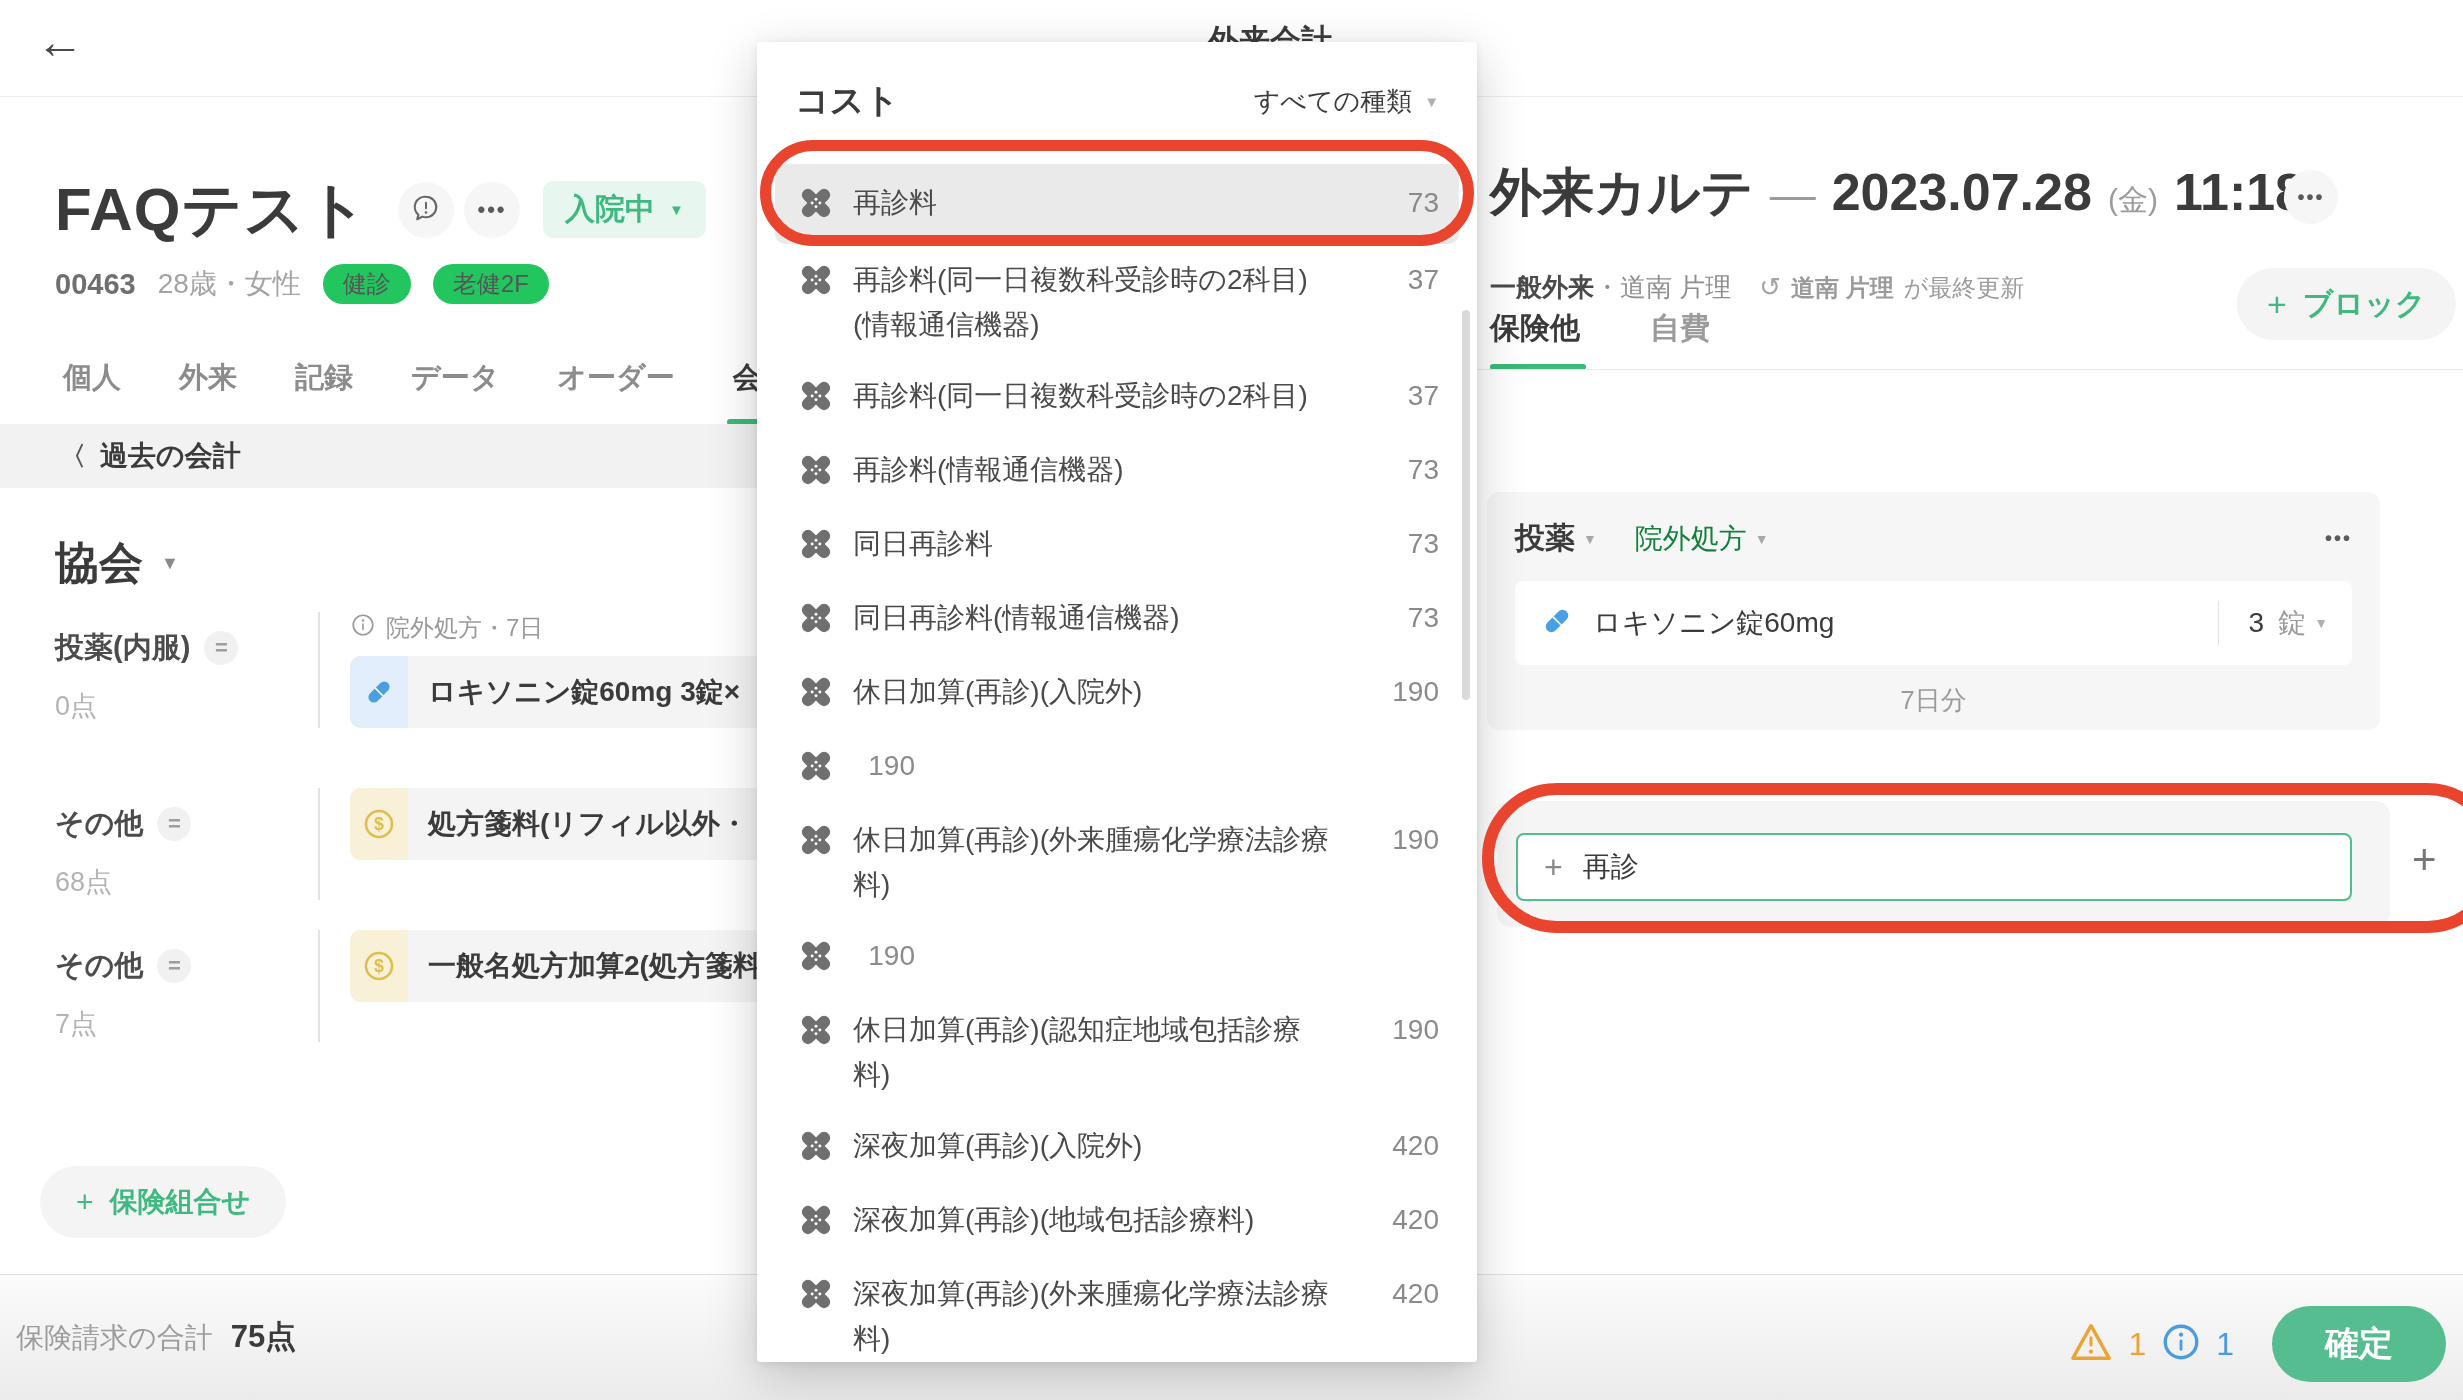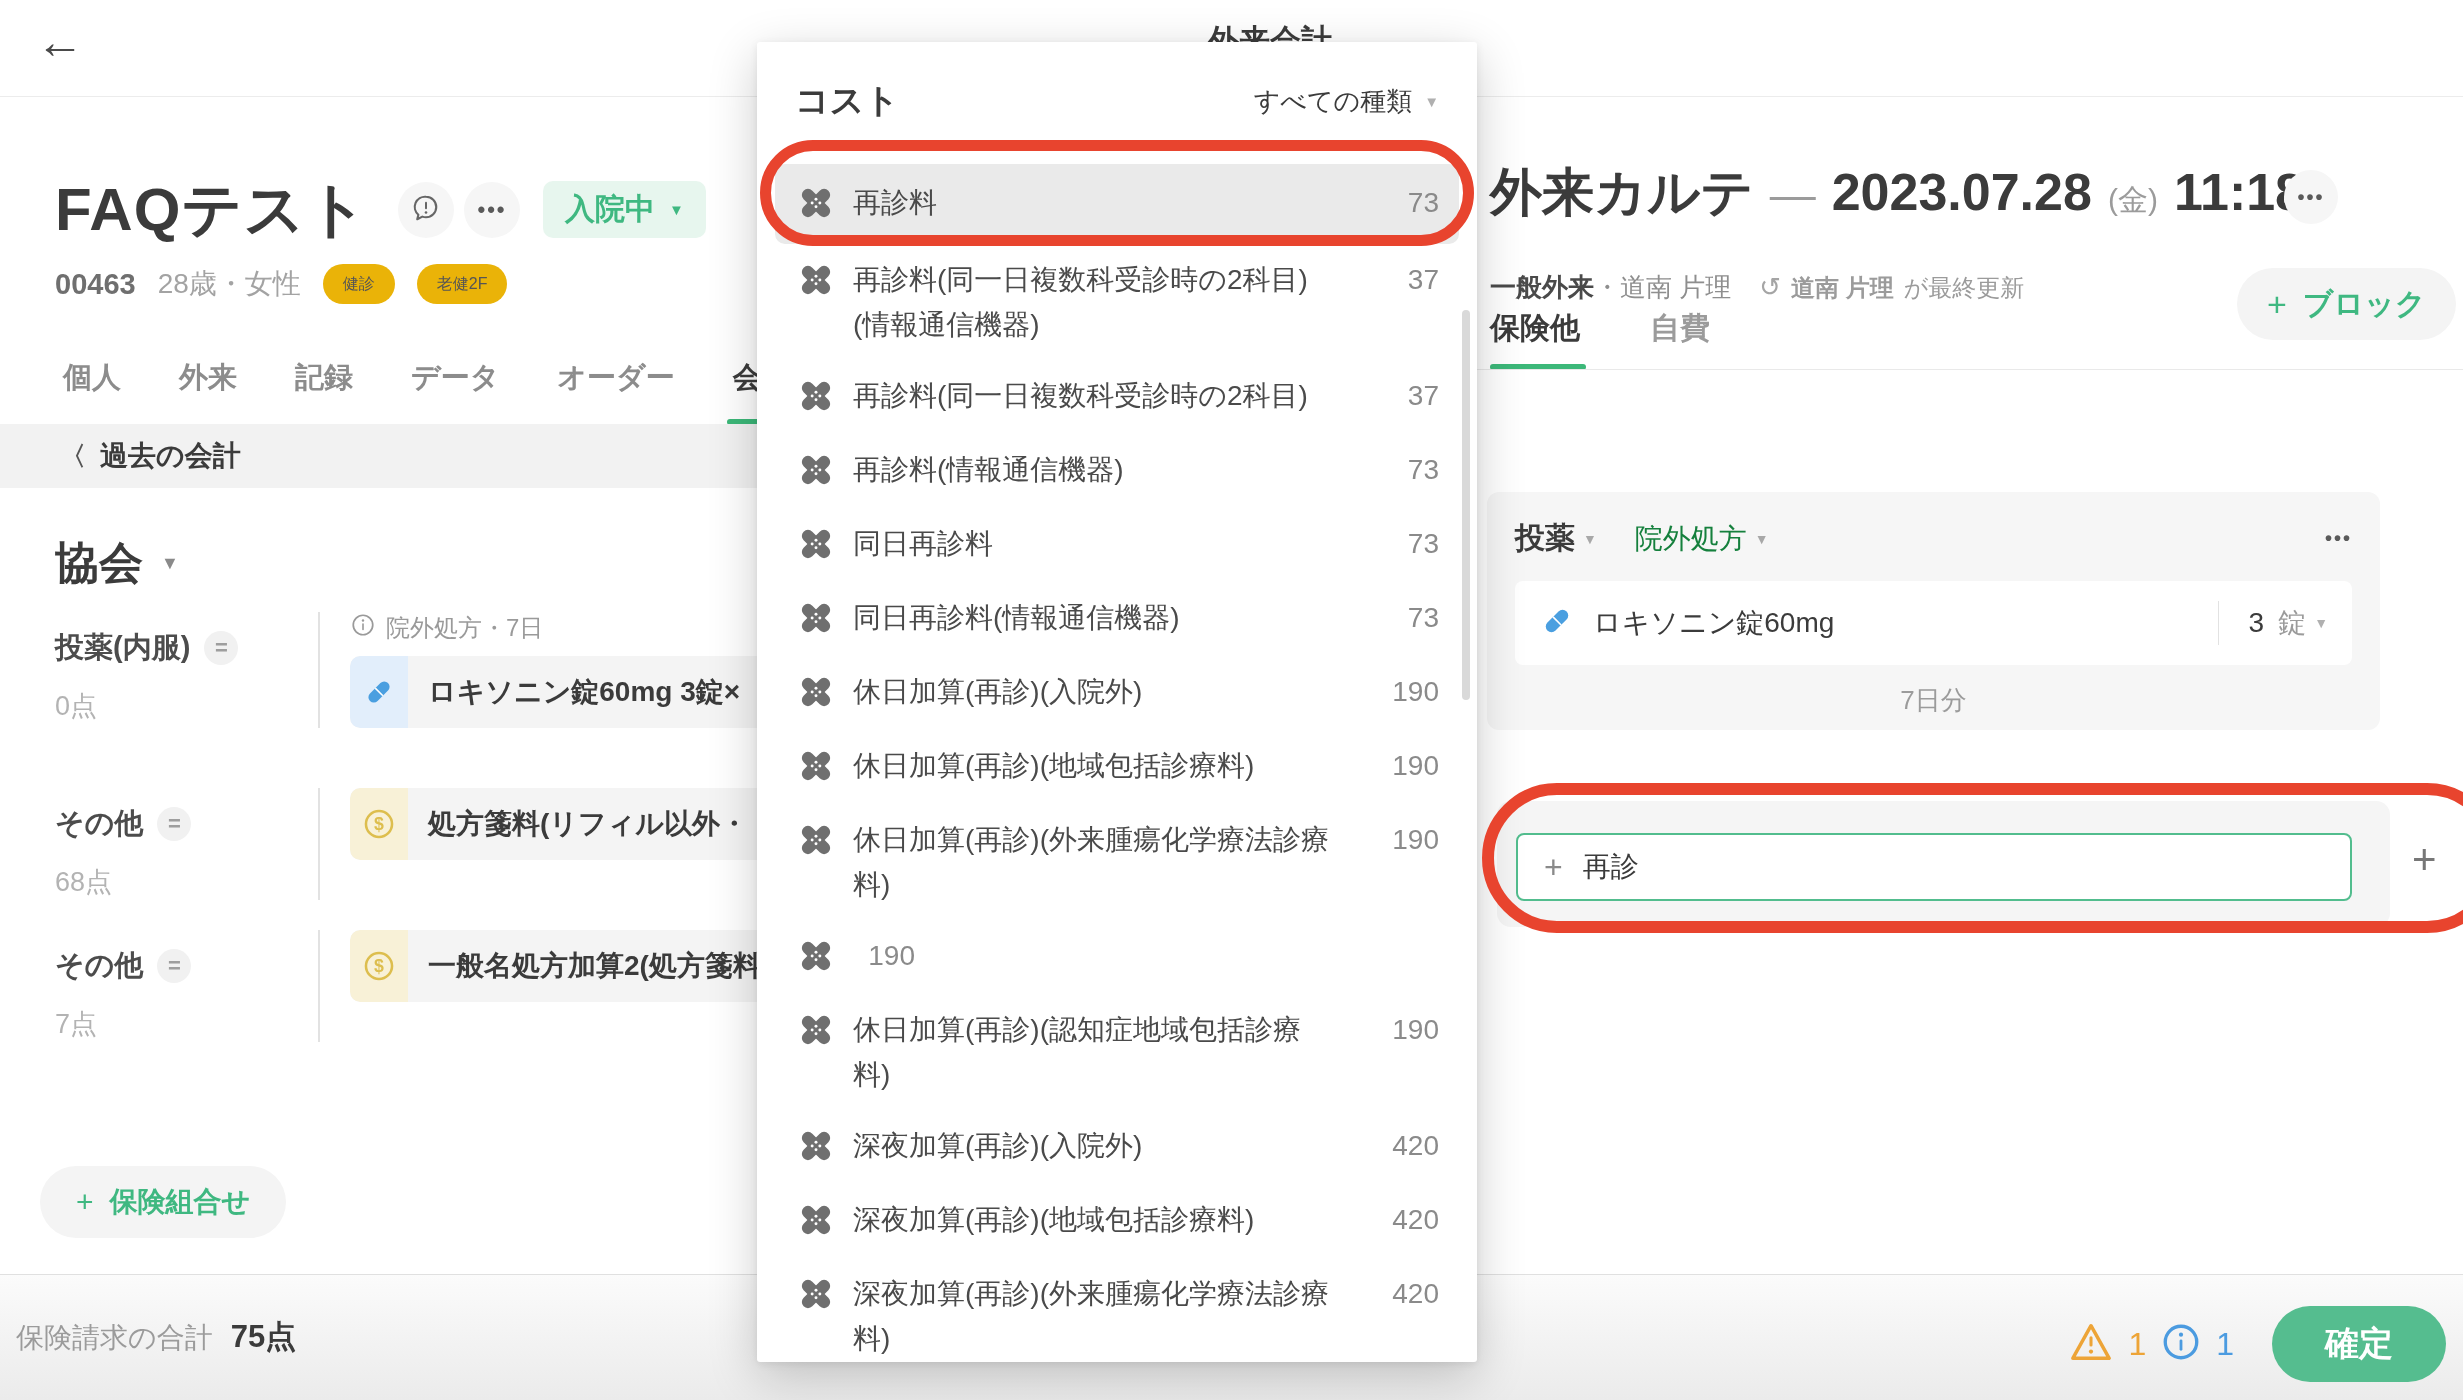--- a/index.html
+++ b/index.html
@@ -23,22 +23,22 @@
   .circ-dots  { left:464px; top:182px; color:#5a5a5a; font-size:22px; letter-spacing:2px; font-weight:bold; }
   .status-badge { left:543px; top:181px; height:57px; padding:0 22px; border-radius:10px; background:#e7f6ee;
     display:flex; align-items:center; gap:14px; }
   .status-badge .lbl { font-size:30px; font-weight:bold; color:#3fb881; }
   .caret { font-size:15px; color:#3fb881; }
   .caret.gray { color:#b0b0b0; }
 
   .patient-sub { left:55px; top:262px; display:flex; align-items:center; gap:22px; height:44px; }
   .pid { font-size:29px; font-weight:bold; color:#6f6f6f; }
   .agesex { font-size:28px; color:#a3a3a3; }
-  .chip { height:40px; padding:0 20px; border-radius:20px; background:#eab308; color:#555;
-    font-size:16px; display:flex; align-items:center; }
+  .chip { height:40px; padding:0 20px; border-radius:20px; background:#22c55e; color:#555;
+    font-size:24px; display:flex; align-items:center; }
 
   
   .main-tabs { left:63px; top:358px; display:flex; gap:58px; }
   .mtab { position:relative; font-size:29px; font-weight:bold; color:#8c8c8c; padding-bottom:24px; cursor:pointer; white-space:nowrap; }
   .mtab.active { color:#3b3b3b; }
   .mtab.active .tab-underline { position:absolute; left:-6px; bottom:-3px; width:calc(100% + 12px); height:6px; background:#3cb879; border-radius:3px; }
 
   .breadcrumb-bar { left:0; top:424px; width:762px; height:64px; background:#f2f2f2; display:flex; align-items:center; padding-left:60px; gap:14px; }
   .bc-chev { font-size:26px; font-weight:bold; color:#555; }
   .bc-label { font-size:28px; font-weight:bold; color:#3b3b3b; }
@@ -506,21 +506,20 @@
           <rect x="4" y="17" width="40" height="14" rx="7" transform="rotate(-45 24 24)"></rect>
         </g>
         <g fill="#fff">
           <circle cx="24" cy="19.6" r="1.7"></circle>
                 <circle cx="19.6" cy="24" r="1.7"></circle>
           <circle cx="28.4" cy="24" r="1.7"></circle>
                 <circle cx="24" cy="28.4" r="1.7"></circle>
         </g>
       </svg>
     </span>
-    <span class="ci-label">休日加算(再診)(地域包括診療料)</span>
     <span class="ci-value">190</span>
   </div>
         <div class="cost-item">
     <span class="ci-icon">
       <svg viewBox="0 0 48 48" width="42" height="42">
         <g fill="#6f6f6f">
           <rect x="4" y="17" width="40" height="14" rx="7" transform="rotate(45 24 24)"></rect>
           <rect x="4" y="17" width="40" height="14" rx="7" transform="rotate(-45 24 24)"></rect>
         </g>
         <g fill="#fff">

